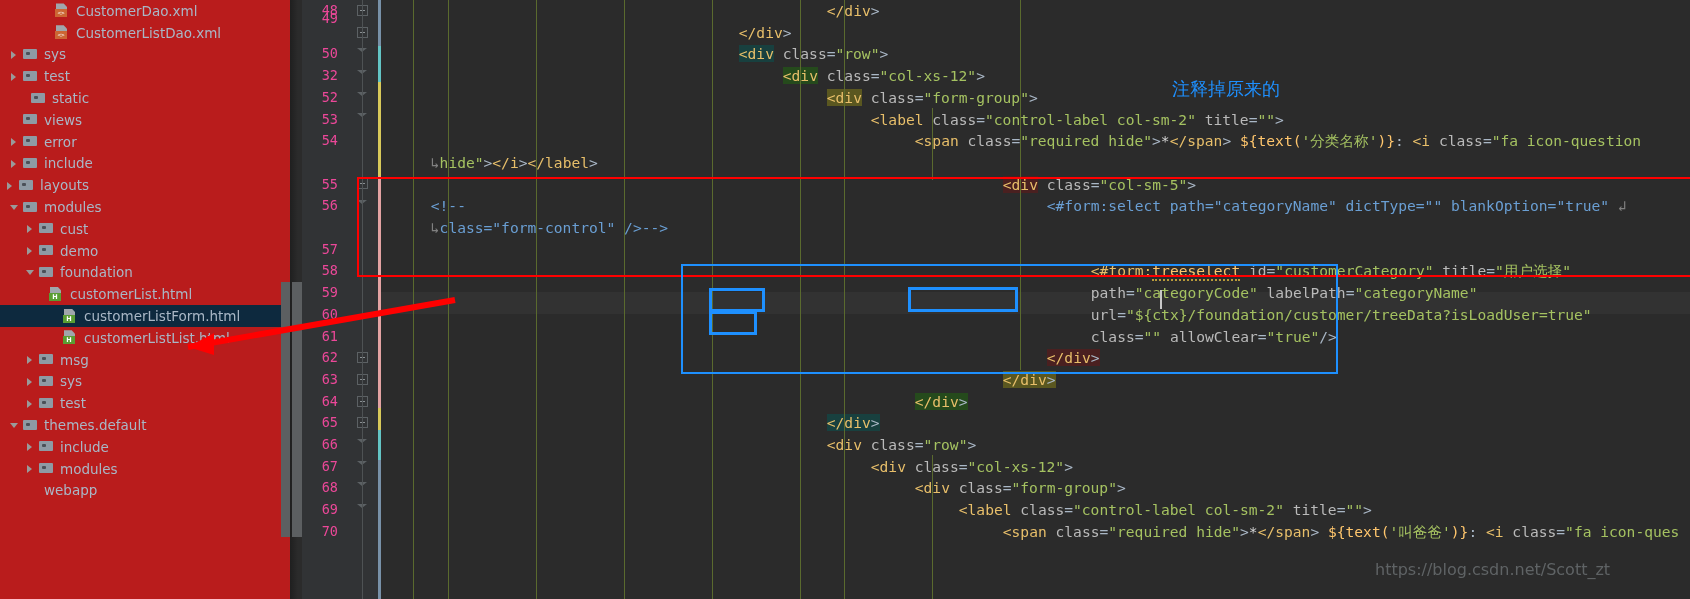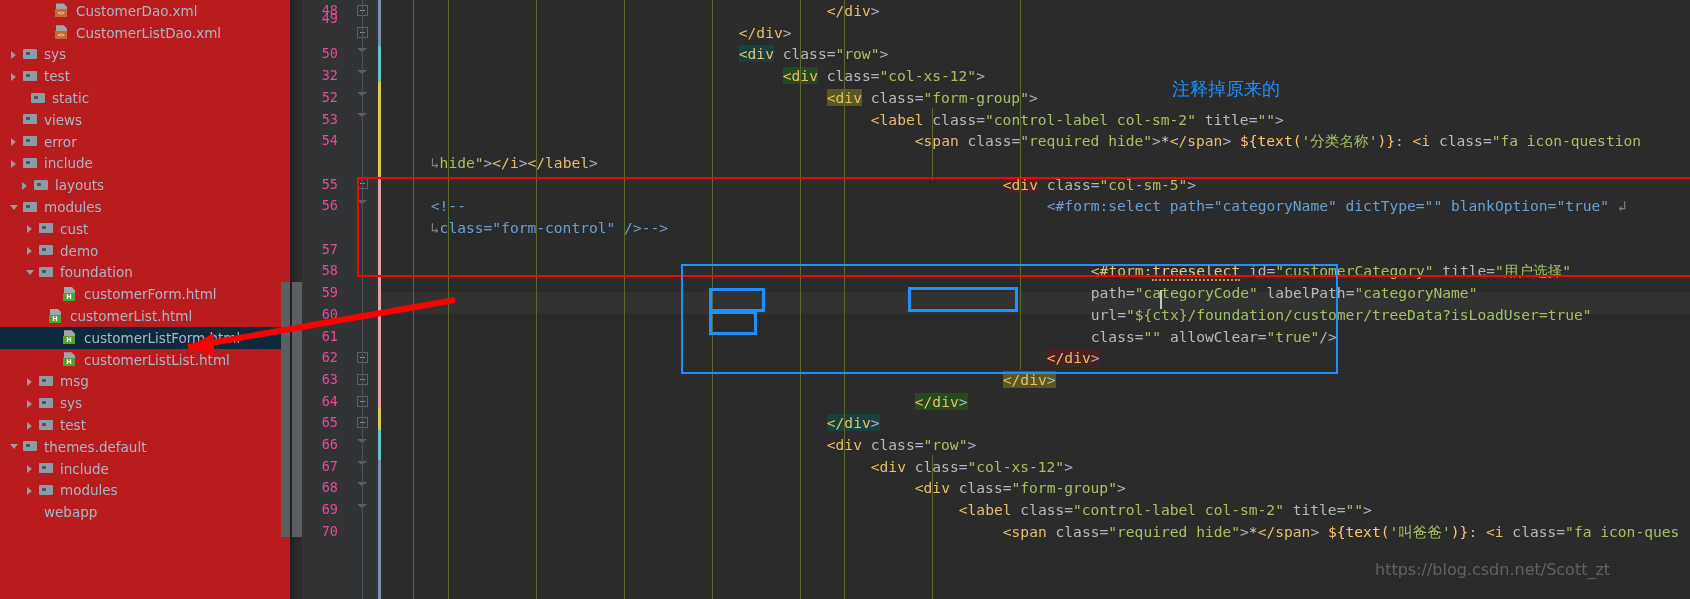--- a/index.html
+++ b/index.html
@@ -211,21 +211,21 @@
       <div class="tree-row" style="padding-left: 8px;">
         <span class="arrow right"></span>
         <span class="ico folder"></span>
         <span class="tree-label">error</span>
       </div>
       <div class="tree-row" style="padding-left: 8px;">
         <span class="arrow right"></span>
         <span class="ico folder"></span>
         <span class="tree-label">include</span>
       </div>
-      <div class="tree-row" style="padding-left: 19px;">
+      <div class="tree-row" style="padding-left: 4px;">
         <span class="arrow right"></span>
         <span class="ico folder"></span>
         <span class="tree-label">layouts</span>
       </div>
       <div class="tree-row" style="padding-left: 8px;">
         <span class="arrow down"></span>
         <span class="ico folder"></span>
         <span class="tree-label">modules</span>
       </div>
       <div class="tree-row" style="padding-left: 24px;">
@@ -235,25 +235,20 @@
       </div>
       <div class="tree-row" style="padding-left: 24px;">
         <span class="arrow right"></span>
         <span class="ico folder"></span>
         <span class="tree-label">demo</span>
       </div>
       <div class="tree-row" style="padding-left: 24px;">
         <span class="arrow down"></span>
         <span class="ico folder"></span>
         <span class="tree-label">foundation</span>
-      </div>
-      <div class="tree-row" style="padding-left: 48px;">
-        <span class="arrow "></span>
-        <span class="ico html"></span>
-        <span class="tree-label">customerForm.html</span>
       </div>
       <div class="tree-row" style="padding-left: 34px;">
         <span class="arrow "></span>
         <span class="ico html"></span>
         <span class="tree-label">customerList.html</span>
       </div>
       <div class="tree-row selected" style="padding-left: 48px;">
         <span class="arrow "></span>
         <span class="ico html"></span>
         <span class="tree-label">customerListForm.html</span>

